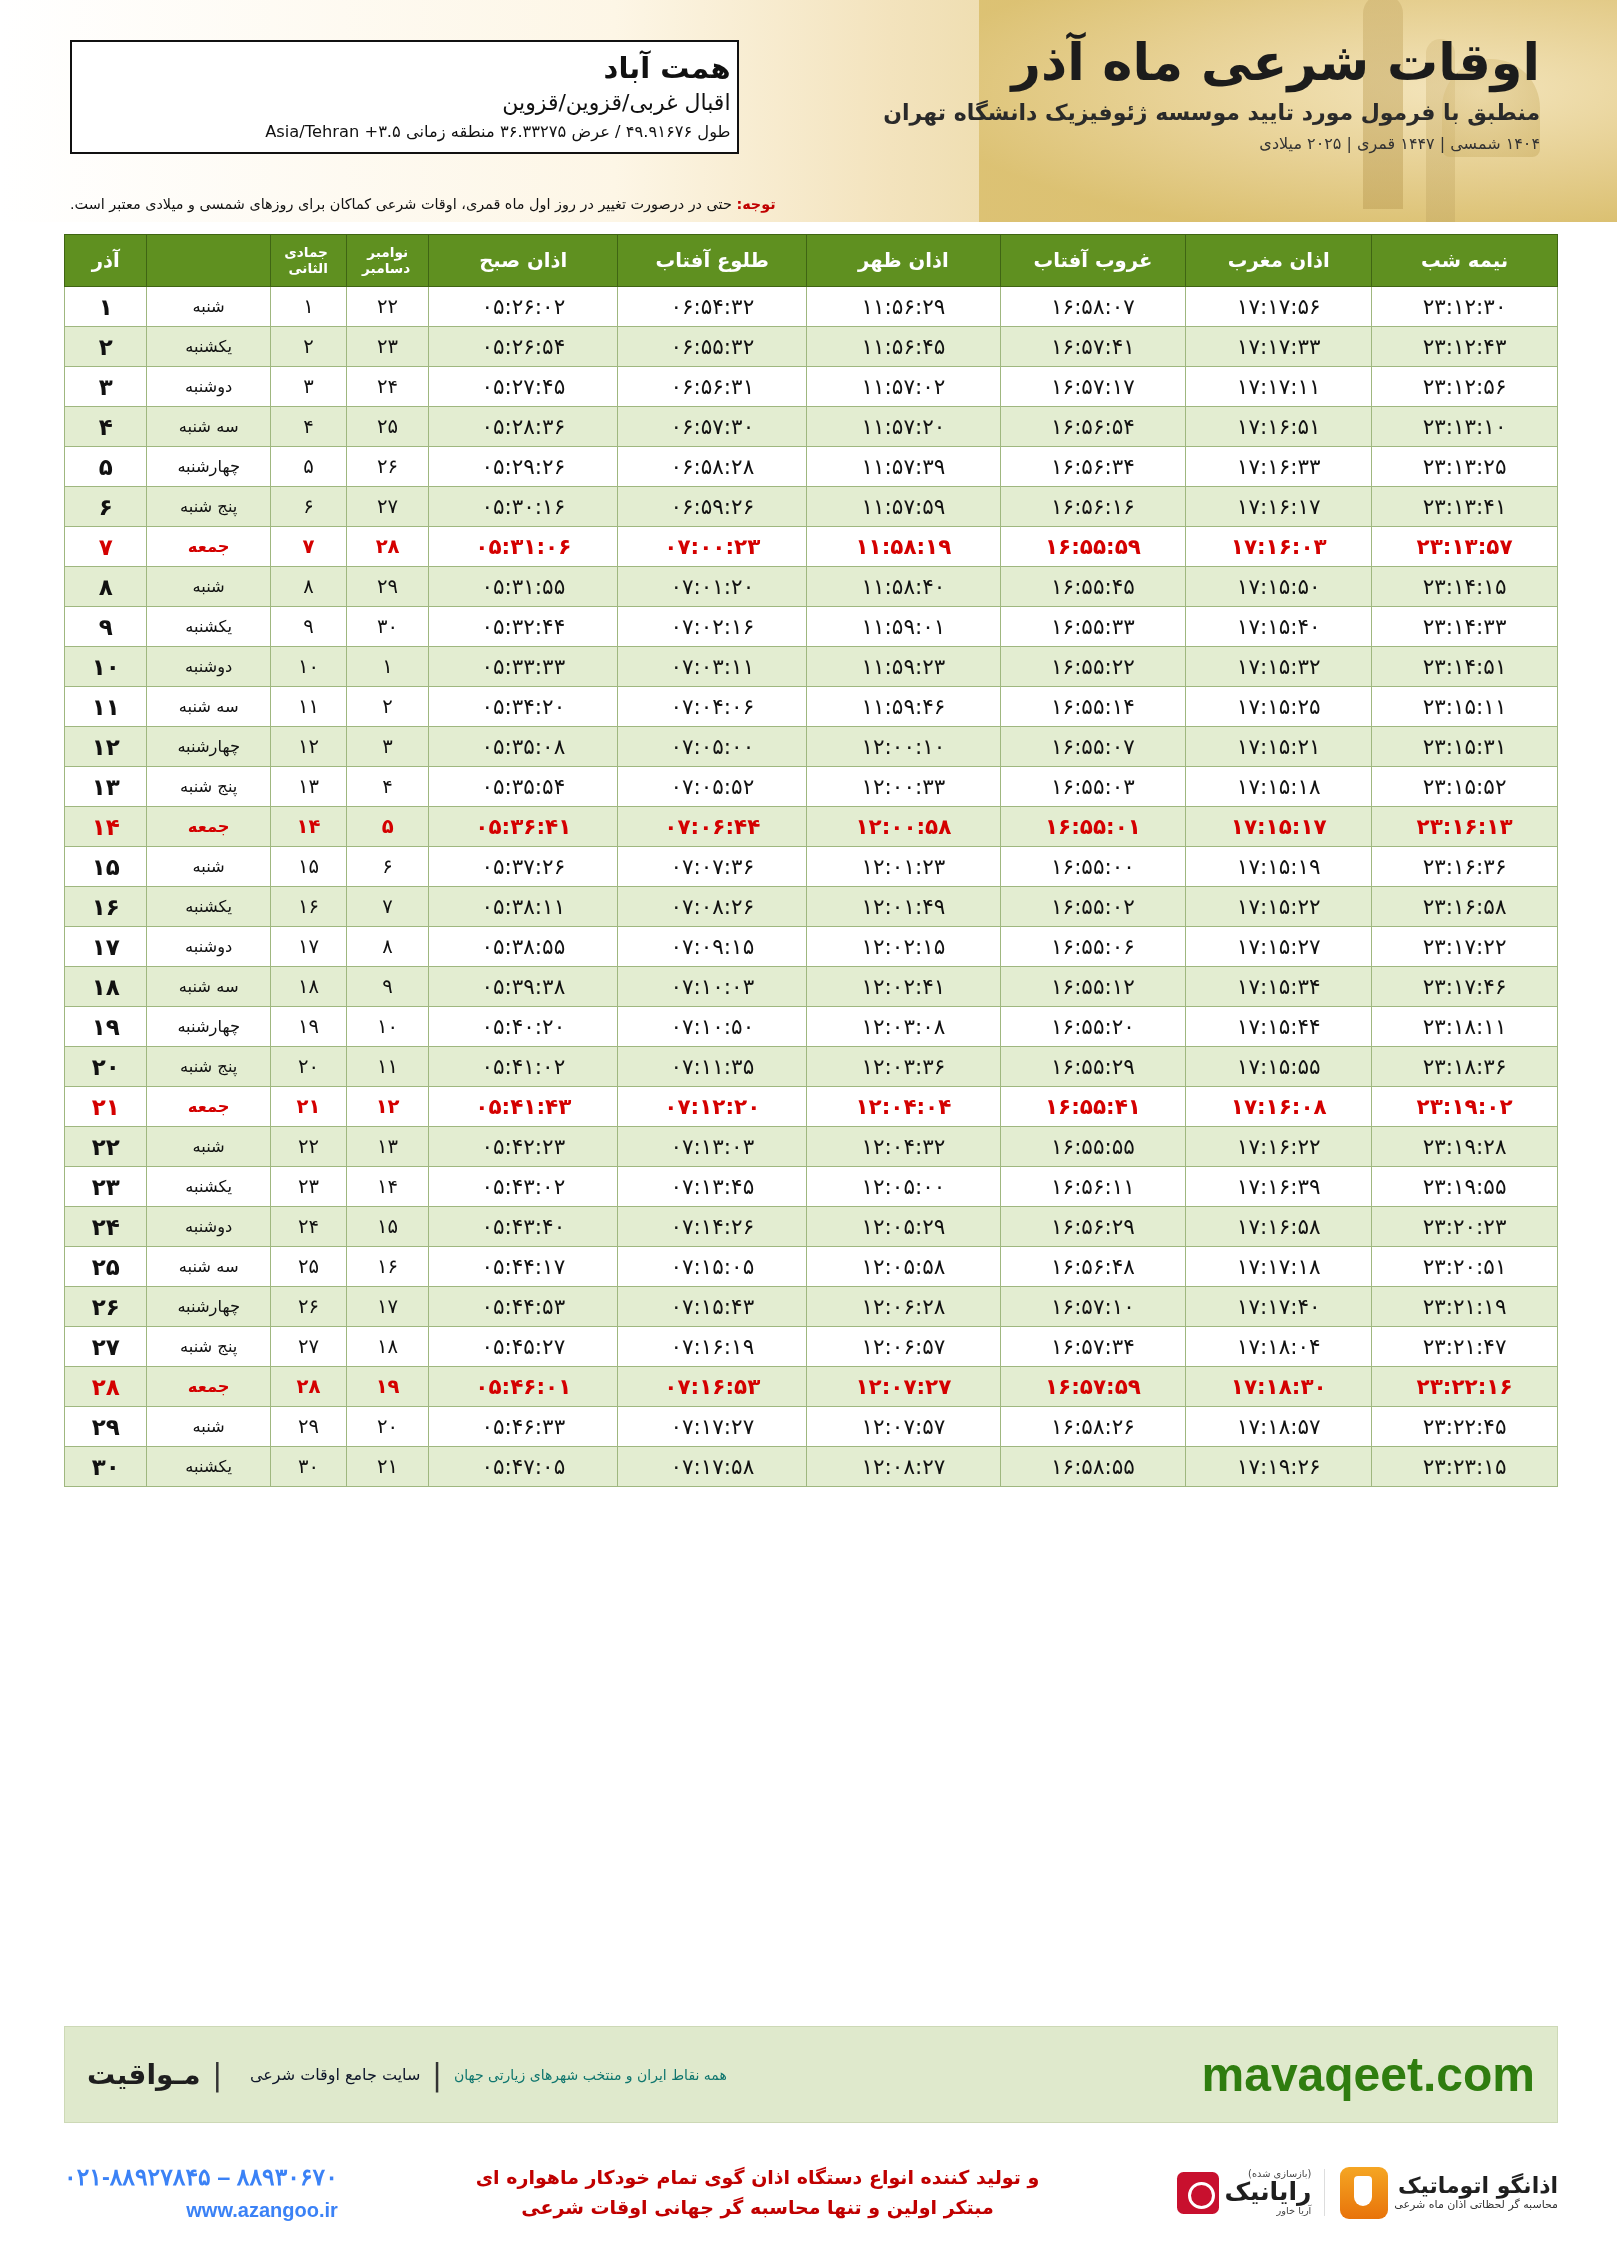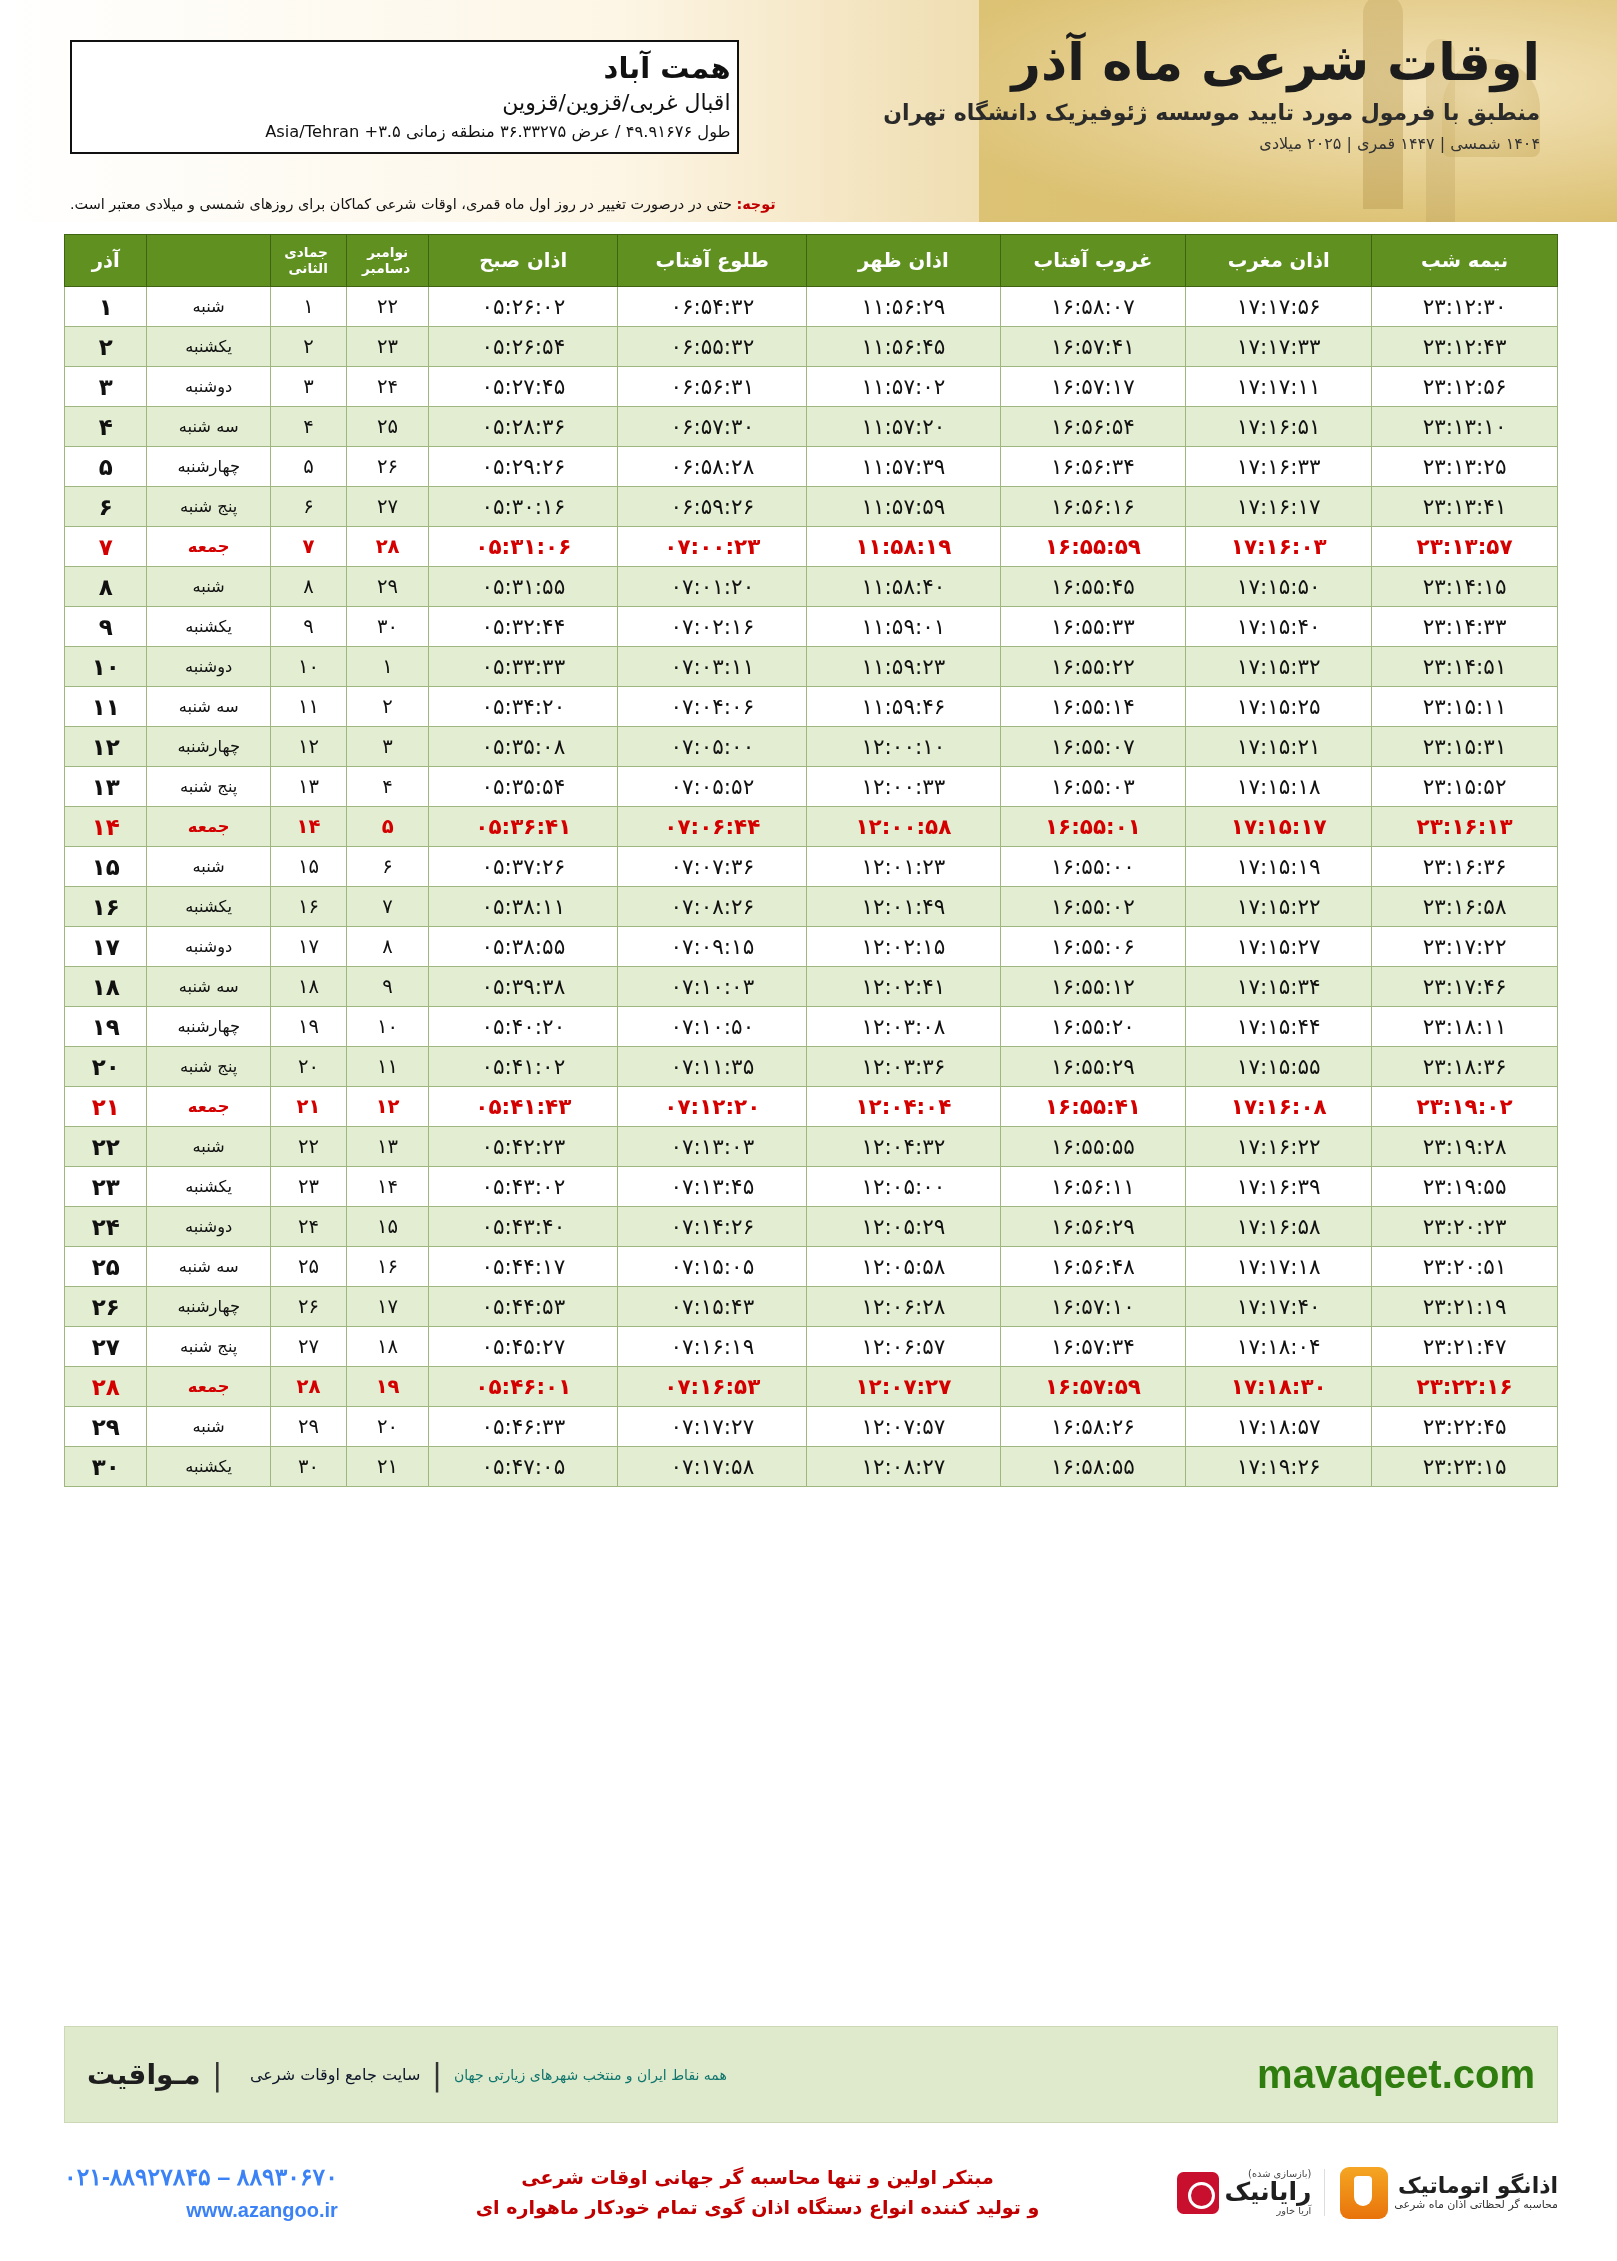--- a/index.html
+++ b/index.html
@@ -114,21 +114,21 @@
     padding:0 22px;box-sizing:border-box;
   }
   .brand-right{
     display:flex;align-items:center;gap:11.7px;direction:rtl;
   }
   .brand-word{font-size:28px;font-weight:bold;color:#1e1e1e;letter-spacing:-0.7px;}
   .brand-sep{font-size:30px;color:#333;}
   .brand-desc{font-size:16px;color:#0f172a;margin-left:16px;}
   .brand-desc2{font-size:14px;color:#0f766e;}
   .site-url{
-    font-size:40px;font-weight:bold;color:#2f7d0f;direction:ltr;
+    font-size:48px;font-weight:bold;color:#2f7d0f;direction:ltr;
     font-family:"Liberation Sans",sans-serif;
   }
   .footer-bottom{
     position:absolute;left:64px;top:2137px;width:1494px;height:111px;
     display:flex;align-items:center;justify-content:space-between;
     direction:rtl;
   }
   .logos{display:flex;align-items:center;gap:14.4px;}
   .logo-azangoo{
     display:flex;align-items:center;gap:6.5px;direction:rtl;
@@ -615,22 +615,22 @@
       <div class="rayanic-txt">
         <small>(بازسازی شده)</small>
         <span>رایانیک</span>
         <small>آریا خاور</small>
       </div>
       <div class="rayanic-mark"></div>
     </div>
   </div>
 
   <div class="foot-desc">
+    <div>و تولید کننده انواع دستگاه اذان گوی تمام خودکار ماهواره ای</div>
     <div>مبتکر اولین و تنها محاسبه گر جهانی اوقات شرعی</div>
-    <div>و تولید کننده انواع دستگاه اذان گوی تمام خودکار ماهواره ای</div>
   </div>
 
   <div class="contact">
     <div>۰۲۱-۸۸۹۲۷۸۴۵ – ۸۸۹۳۰۶۷۰</div>
     <div class="www">www.azangoo.ir</div>
   </div>
 </div>
 
 
 </body></html>

